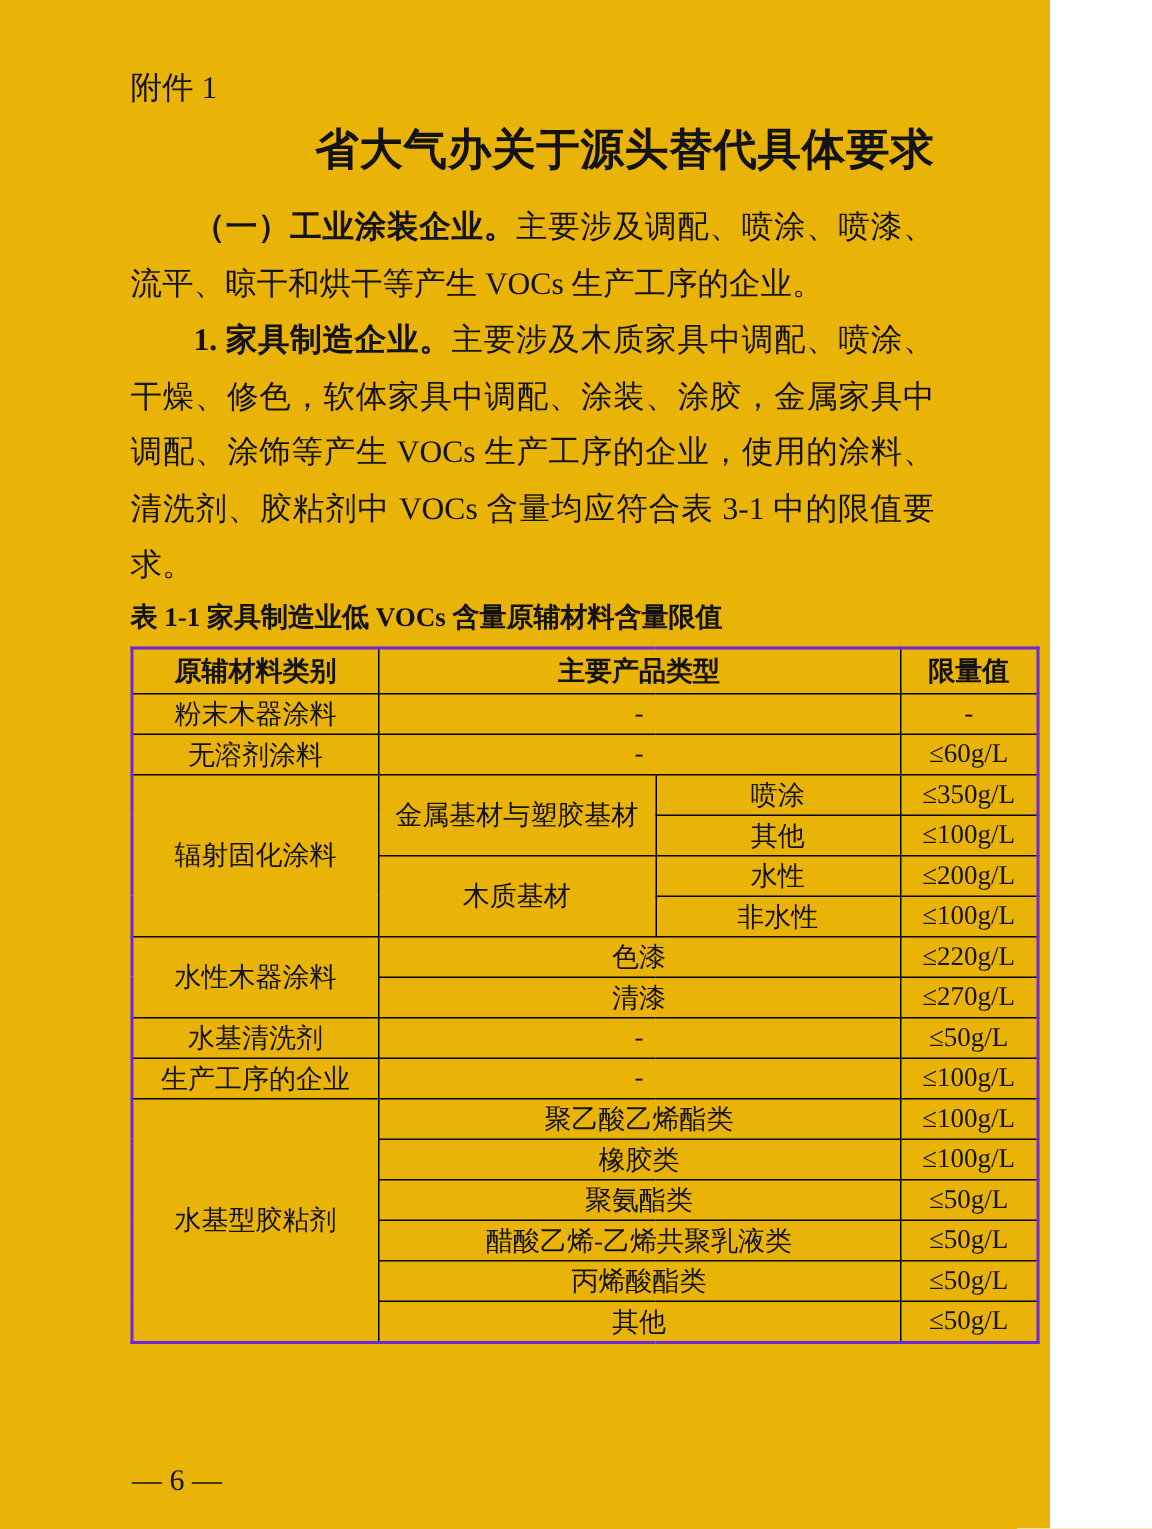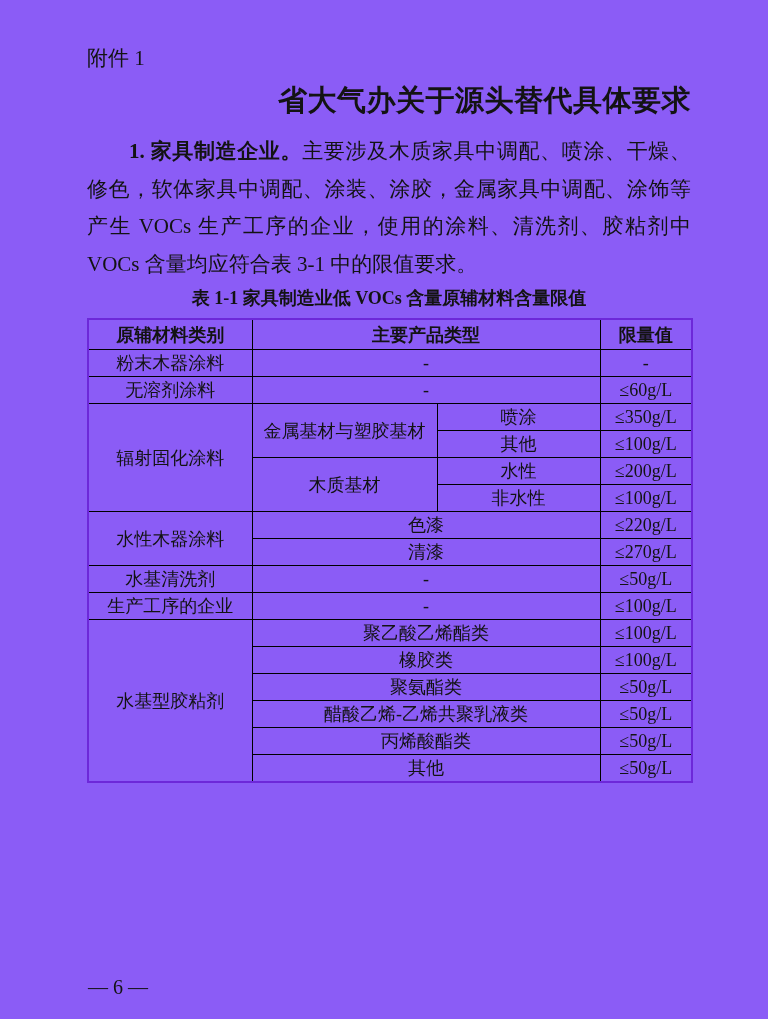--- a/index.html
+++ b/index.html
@@ -1,20 +1,20 @@
 <!DOCTYPE html>
 <html><head>
 <meta charset="utf-8">
 <style>
   html, body { margin: 0; padding: 0; background: #ffffff; }
   .page {
     position: relative;
-    width: 768px;
+    width: 700px;
     height: 1019px;
-    background: #8b5cf6;
+    background: #eab308;
     font-family: "Liberation Serif", "DejaVu Serif", serif;
     color: #131313;
     overflow: hidden;
     box-sizing: border-box;
   }
   .content {
     padding-left: 87px;
     padding-right: 77px; 
   }
   .attachment-label {
@@ -37,21 +37,20 @@
     line-height: 37.5px;
     text-align: justify;
     text-justify: inter-ideograph;
   }
   .body-text p.indent { text-indent: 42px; }
   .body-text .lead-bold { font-weight: bold; }
   .table-title {
     margin: 3px 0 7px 0;
     font-size: 18px;
     font-weight: bold;
-    text-align: center;
     line-height: 25px;
   }
   table.materials {
     width: 604px;
     border-collapse: collapse;
     table-layout: fixed;
     border: 2px solid #6d28d9;
     font-size: 18px;
   }
   table.materials td {
@@ -77,20 +76,21 @@
 <body>
 
 <div class="page">
   <div class="content">
 
     <div class="attachment-label">附件 1</div>
 
     <h1 class="doc-title">省大气办关于源头替代具体要求</h1>
 
     <div class="body-text">
+      <p class="indent"><span class="lead-bold">（一）工业涂装企业。</span><span>主要涉及调配、喷涂、喷漆、流平、晾干和烘干等产生 VOCs 生产工序的企业。</span></p>
       <p class="indent"><span class="lead-bold">1. 家具制造企业。</span><span>主要涉及木质家具中调配、喷涂、干燥、修色，软体家具中调配、涂装、涂胶，金属家具中调配、涂饰等产生 VOCs 生产工序的企业，使用的涂料、清洗剂、胶粘剂中 VOCs 含量均应符合表 3-1 中的限值要求。</span></p>
     </div>
 
     <div class="table-title">表 1-1  家具制造业低 VOCs 含量原辅材料含量限值</div>
 
     <table class="materials">
       <colgroup>
         <col style="width:164px">
         <col style="width:185px">
         <col style="width:163px">

